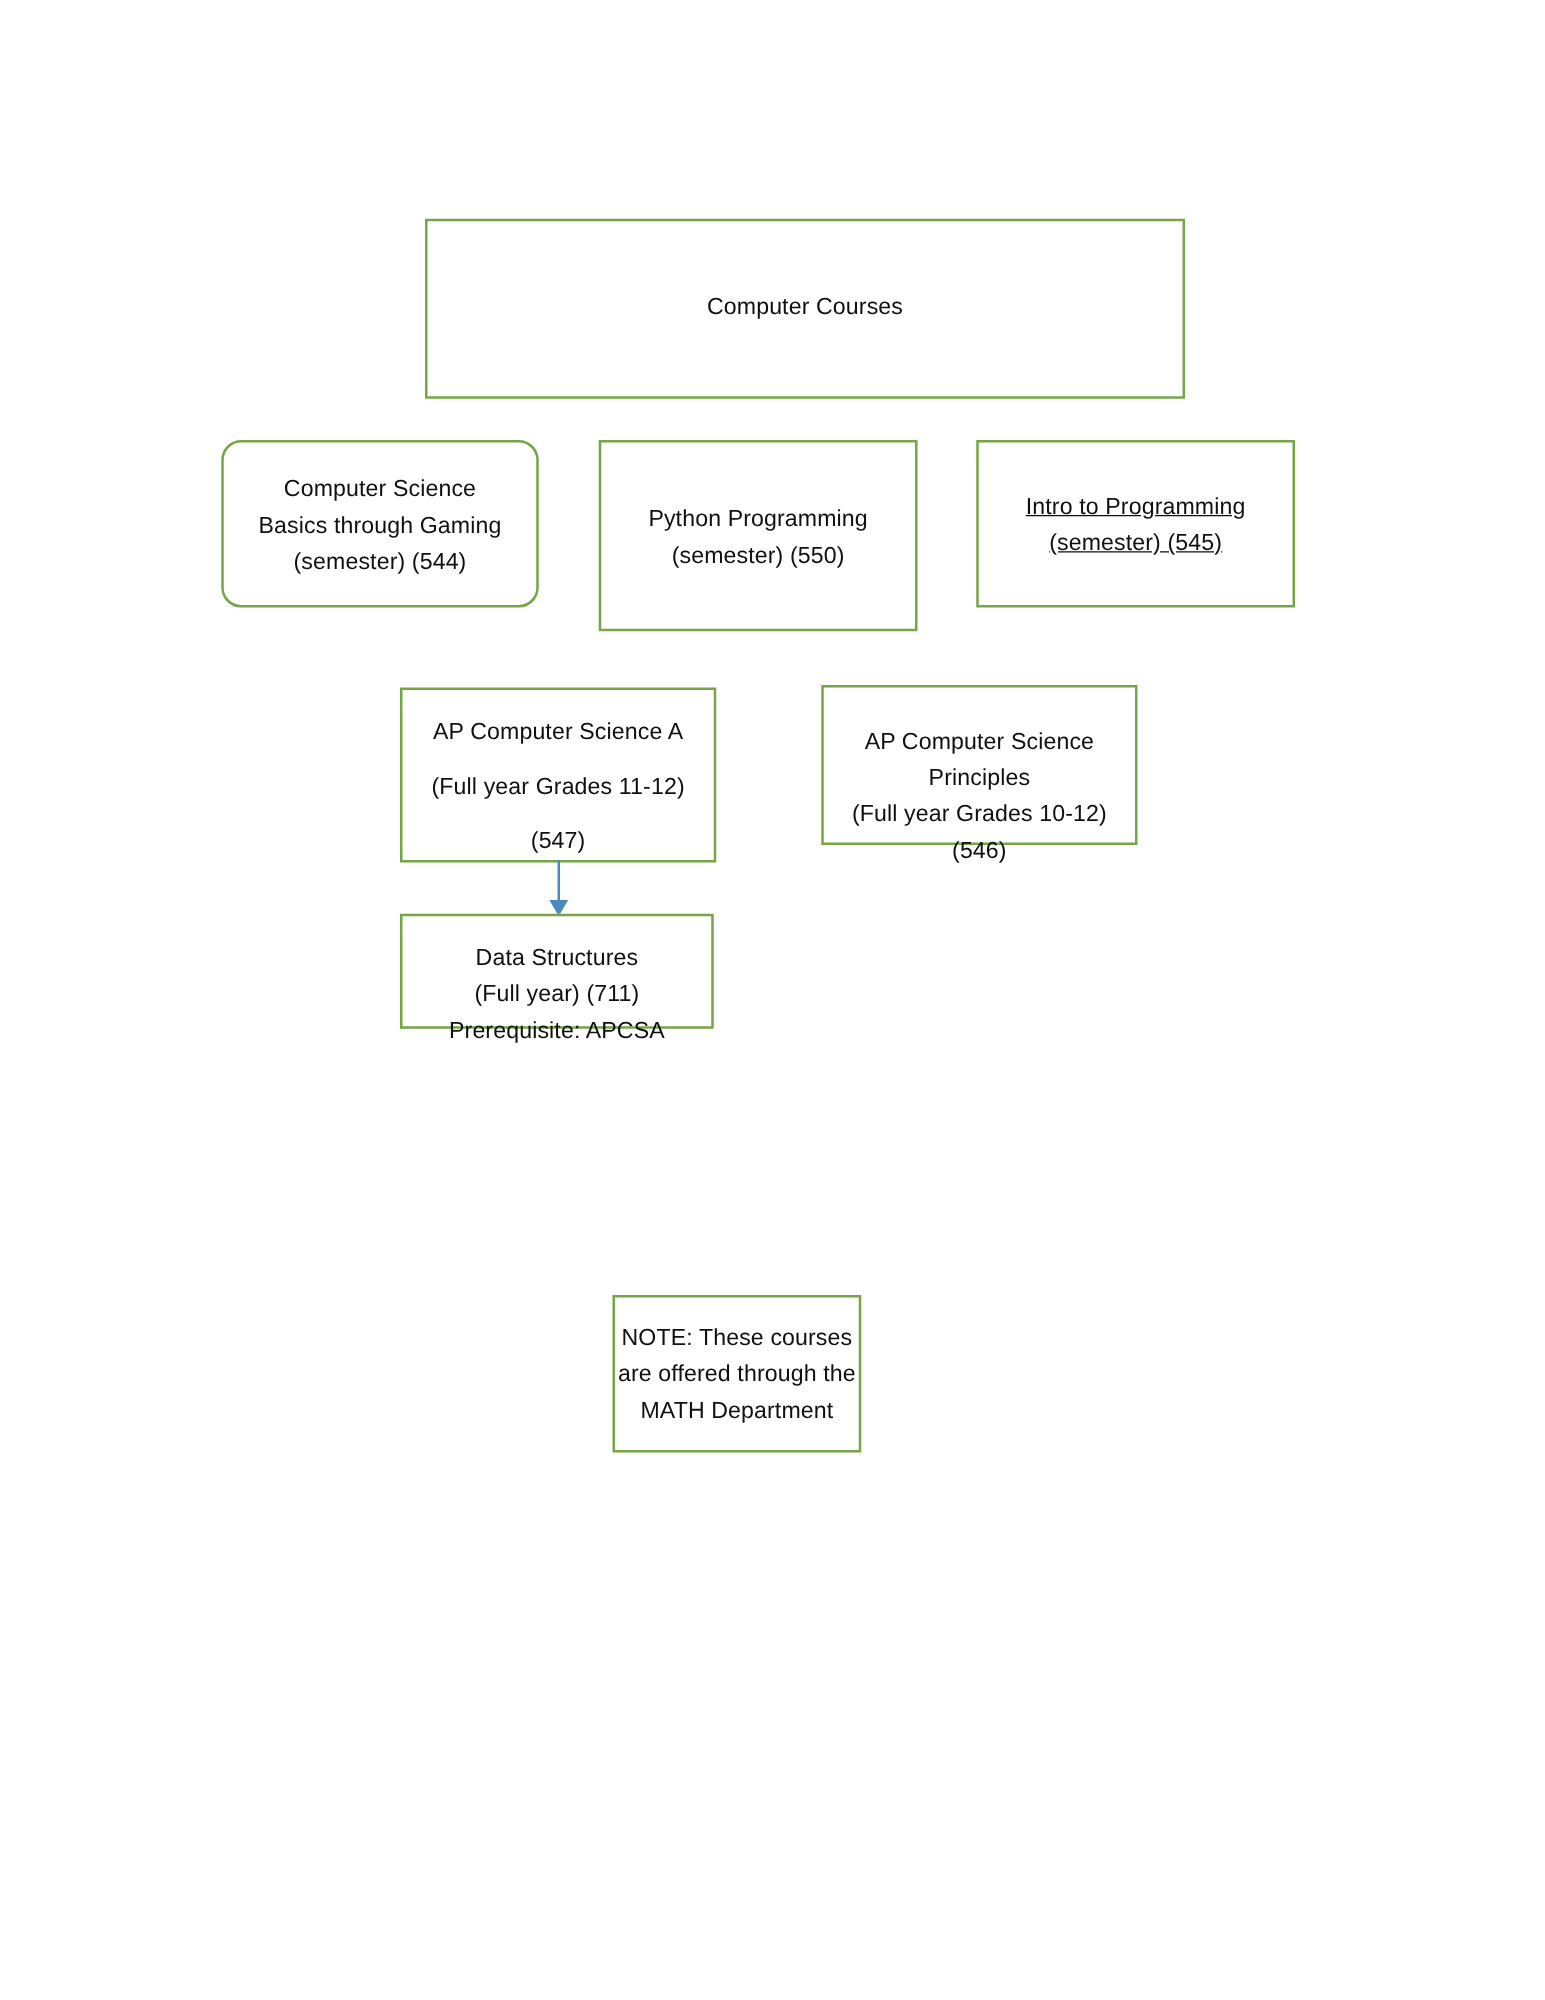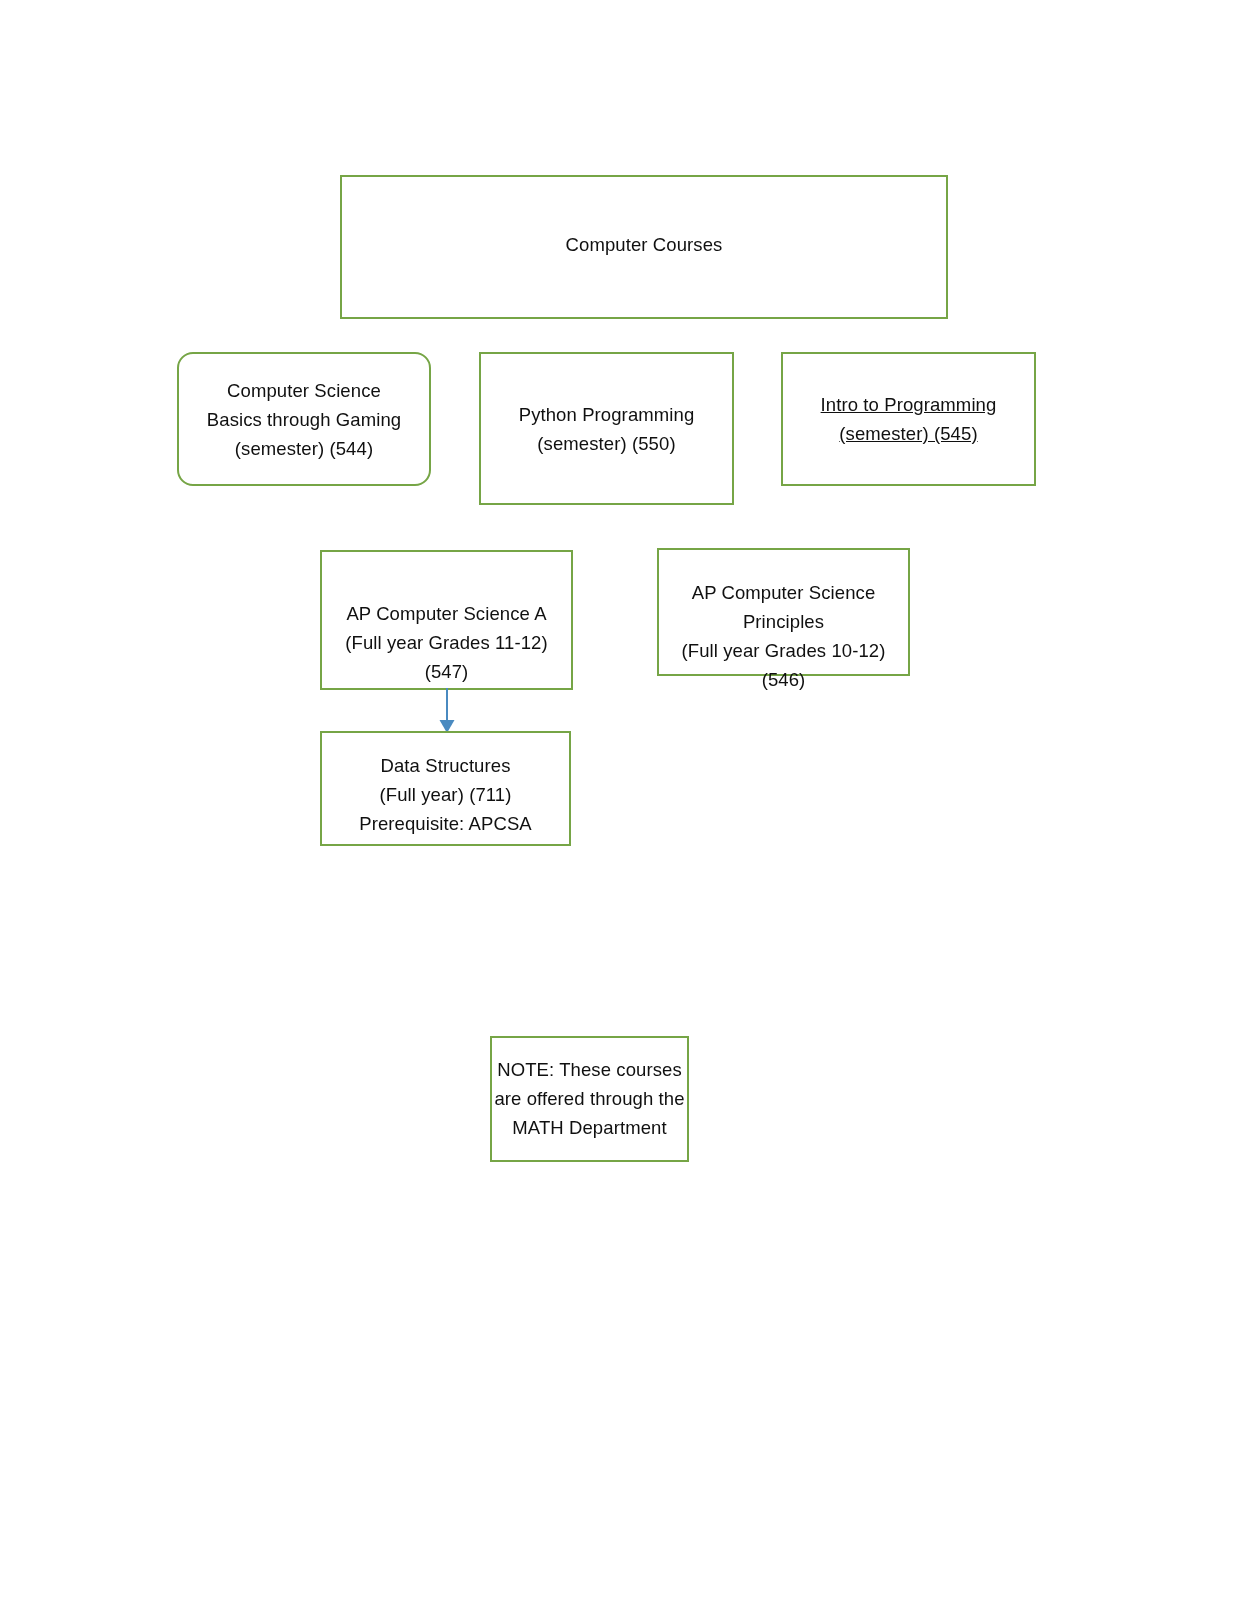--- a/index.html
+++ b/index.html
@@ -56,32 +56,32 @@
     left: 479px;  top: 352px;
     width: 255px; height: 153px;
   }
   #node-intro {
     left: 781px;  top: 352px;
     width: 255px; height: 134px; text-decoration: underline;
   }
   #node-apcsa {
     left: 320px;  top: 550px;
     width: 253px; height: 140px;
-    justify-content: flex-end;
+    justify-content: space-between;
     padding-top: 18px;
   }
   #node-apcsp {
     left: 657px;  top: 548px;
     width: 253px; height: 128px;
     justify-content: flex-start;
     padding-top: 28px;
   }
   #node-datastructures {
     left: 320px;  top: 731px;
-    width: 251px; height: 115px;
+    width: 251px; height: 92px;
     justify-content: flex-start;
     padding-top: 18px;
   }
   #node-note {
     left: 490px;  top: 1036px;
     width: 199px; height: 126px;
     justify-content: flex-start;
     padding-top: 17px;
   }
 

